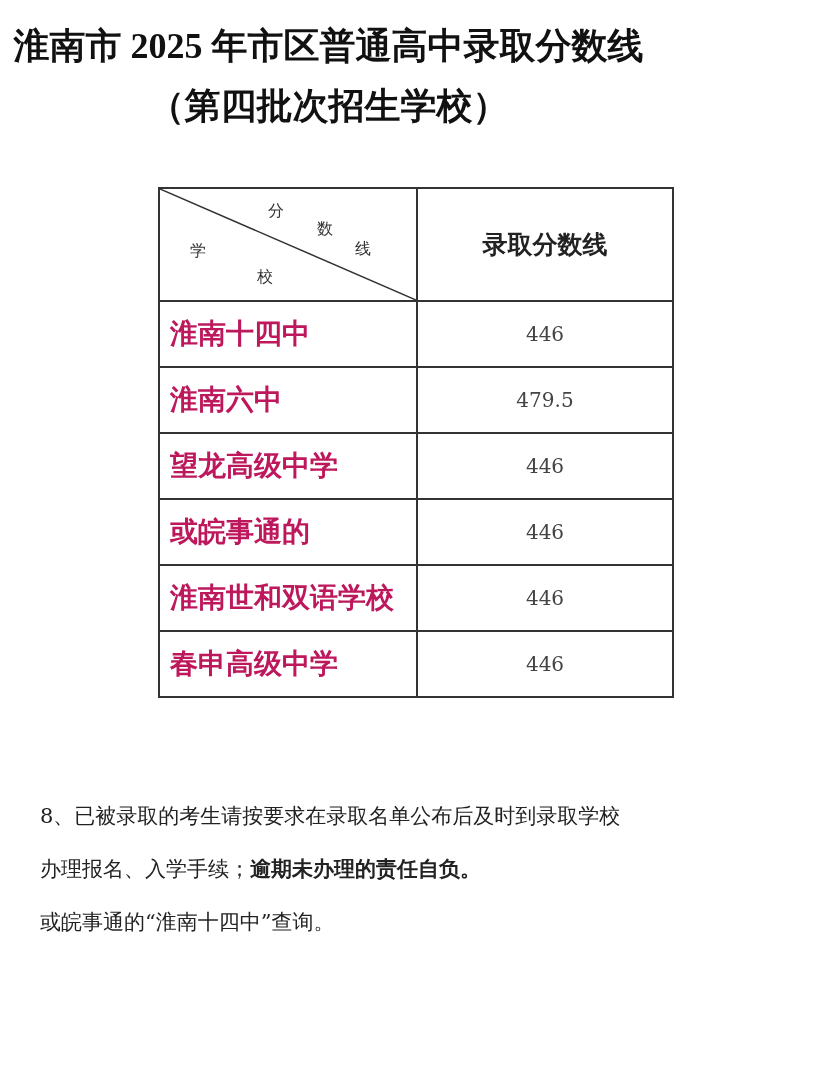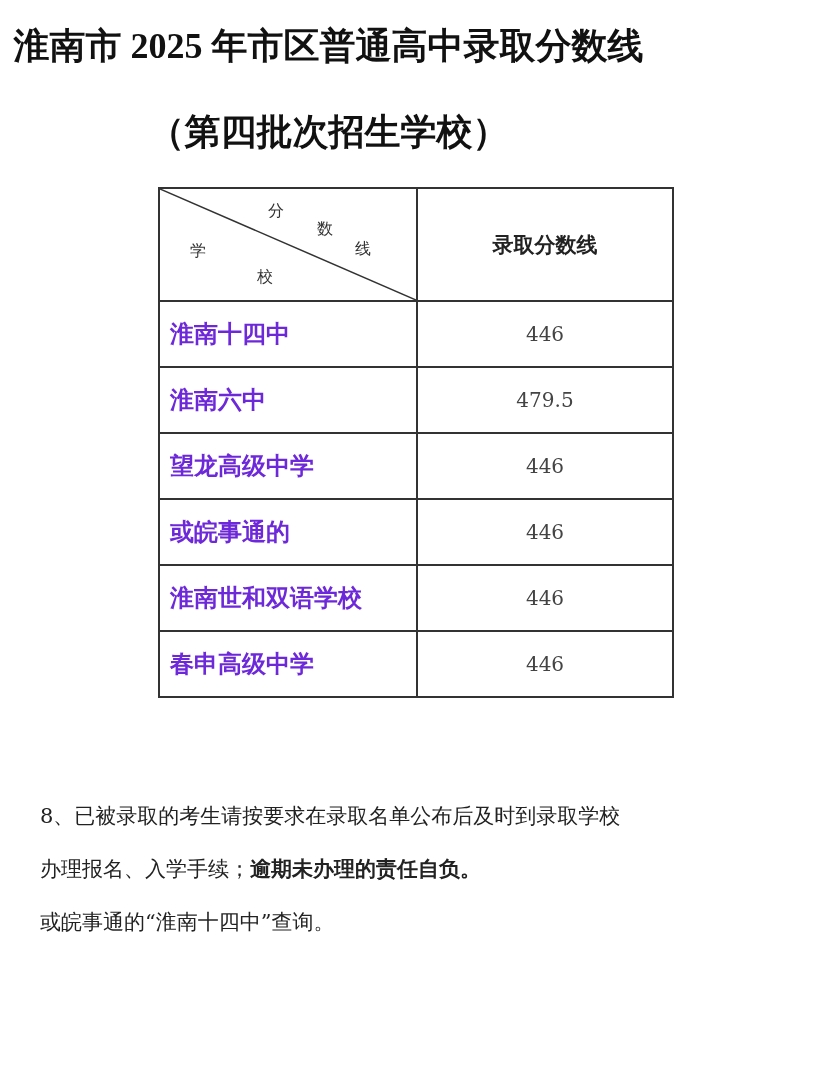--- a/index.html
+++ b/index.html
@@ -6,46 +6,46 @@
   body {
     width: 818px; height: 1092px; background: #ffffff; position: relative; overflow: hidden;
     color: #1a1a1a;
   }
   .title {
     position: absolute; left: 0; width: 657px; text-align: center;
     font-family: "Liberation Serif", "DejaVu Serif", serif; font-weight: bold;
     font-size: 36px; color: #111;
   }
   .t1 { top: 22px; }
-  .t2 { top: 82px; margin-top: 26px; }
+  .t2 { top: 82px; }
   table.scores {
     position: absolute; left: 158px; top: 187px;
     border-collapse: collapse; width: 516px;
   }
   table.scores td {
     border: 2px solid #333; padding: 0;
   }
   .col1 { width: 256px; }
   .col2 { width: 256px; }
   .hdr-row td { height: 111px; }
   .diag {
     position: relative; width: 256px; height: 111px; overflow: hidden;
   }
   .diag svg { position: absolute; left: 0; top: 0; }
   .diag span {
     position: absolute; font-family: "DejaVu Serif", serif; font-size: 16px; color: #333;
   }
   .hdr-score {
     text-align: center; font-family: "DejaVu Sans", sans-serif; font-weight: bold;
-    font-size: 21px; color: #222;
+    font-size: 25px; color: #222;
   }
   .data-row td { height: 64px; }
   .school {
-    font-family: "DejaVu Sans", sans-serif; font-weight: bold; font-size: 24px;
-    padding-left: 10px !important; color: #6d28d9;
+    font-family: "DejaVu Sans", sans-serif; font-weight: bold; font-size: 28px;
+    padding-left: 10px !important; color: #be185d;
   }
   .score {
     text-align: center; font-family: "DejaVu Serif", serif; font-size: 20px; color: #444;
   }
   .notes {
     position: absolute; left: 40px; top: 790px; width: 760px;
     font-family: "DejaVu Serif", serif; font-size: 21px; color: #222;
     line-height: 53px;
   }
   .notes p { margin: 0; }

